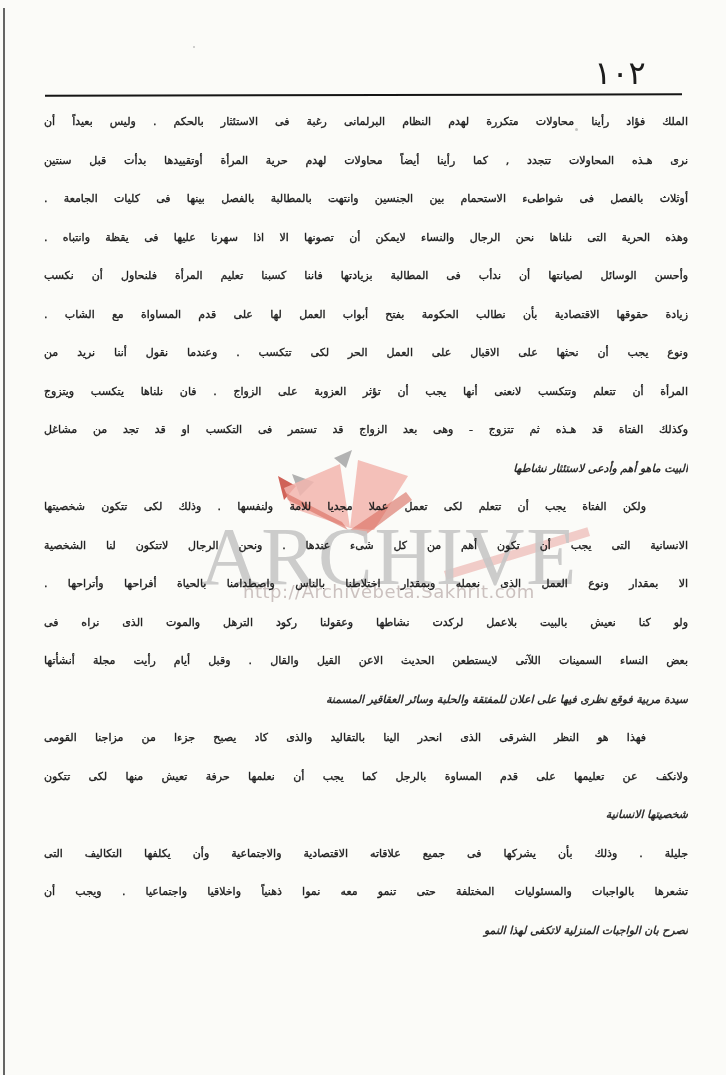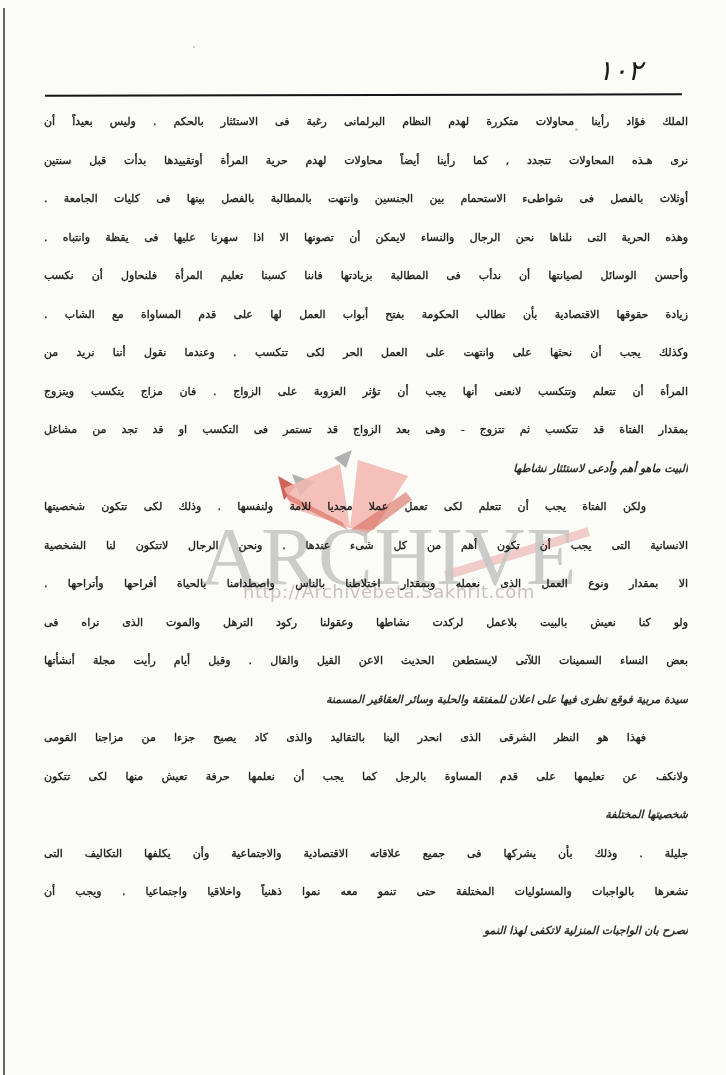--- a/index.html
+++ b/index.html
@@ -13,23 +13,22 @@
   
   .scan-edge-line{
     position:absolute;left:3px;top:8px;width:2px;height:1067px;
     background:#4a4a4a;opacity:.85;
   }
   .speck{position:absolute;background:#8a8a8a;border-radius:50%;opacity:.5;}
 
   
   .page-number{
     position:absolute;top:54px;left:594px;width:52px;
-    font-size:28px;color:#1c1c1c;text-align:center;
+    font-size:32px;color:#1c1c1c;text-align:center;
     font-family:"DejaVu Sans",sans-serif;
-    font-style:italic;
   }
   .head-rule{
     position:absolute;top:94px;left:45px;width:637px;height:2px;
     background:#151515;transform:rotate(-0.12deg);
   }
 
   
   .watermark{position:absolute;z-index:1;}
   .wm-logo{left:278px;top:448px;}
   .wm-archive{
@@ -91,32 +90,32 @@
 <div class="watermark wm-url" style="position:absolute;">http://Archivebeta.Sakhrit.com</div>
 
 <div class="text-block">
 
   <div class="line">الملك فؤاد رأينا محاولات متكررة لهدم النظام البرلمانى رغبة فى الاستئثار بالحكم . وليس بعيداً أن</div>
   <div class="line">نرى هـذه المحاولات تتجدد , كما رأينا أيضاً محاولات لهدم حرية المرأة أوتقييدها بدأت قبل سنتين</div>
   <div class="line">أوثلاث بالفصل فى شواطىء الاستحمام بين الجنسين وانتهت بالمطالبة بالفصل بينها فى كليات الجامعة .</div>
   <div class="line">وهذه الحرية التى نلناها نحن الرجال والنساء لايمكن أن تصونها الا اذا سهرنا عليها فى يقظة وانتباه .</div>
   <div class="line">وأحسن الوسائل لصيانتها أن ندأب فى المطالبة بزيادتها فاننا كسبنا تعليم المرأة فلنحاول أن نكسب</div>
   <div class="line">زيادة حقوقها الاقتصادية بأن نطالب الحكومة بفتح أبواب العمل لها على قدم المساواة مع الشاب .</div>
-  <div class="line">وكذلك يجب أن نحثها على وانتهت على العمل الحر لكى تتكسب . وعندما نقول أننا نريد من</div>
-  <div class="line">المرأة أن تتعلم وتتكسب لانعنى أنها يجب أن تؤثر العزوبة على الزواج . فان مزاج يتكسب ويتزوج</div>
-  <div class="line">بمقدار الفتاة قد تتكسب ثم تتزوج - وهى بعد الزواج قد تستمر فى التكسب او قد تجد من مشاغل</div>
+  <div class="line">ونوع يجب أن نحثها على الاقبال على العمل الحر لكى تتكسب . وعندما نقول أننا نريد من</div>
+  <div class="line">المرأة أن تتعلم وتتكسب لانعنى أنها يجب أن تؤثر العزوبة على الزواج . فان نلناها يتكسب ويتزوج</div>
+  <div class="line">وكذلك الفتاة قد هـذه ثم تتزوج - وهى بعد الزواج قد تستمر فى التكسب او قد تجد من مشاغل</div>
   <div class="line last">البيت ماهو أهم وأدعى لاستئثار نشاطها</div>
 
   <div class="line indent">ولكن الفتاة يجب أن تتعلم لكى تعمل عملا مجديا للامة ولنفسها . وذلك لكى تتكون شخصيتها</div>
   <div class="line">الانسانية التى يجب أن تكون أهم من كل شىء عندها . ونحن الرجال لاتتكون لنا الشخصية</div>
   <div class="line">الا بمقدار ونوع العمل الذى نعمله وبمقدار اختلاطنا بالناس واصطدامنا بالحياة أفراحها وأتراحها .</div>
   <div class="line">ولو كنا نعيش بالبيت بلاعمل لركدت نشاطها وعقولنا ركود الترهل والموت الذى نراه فى</div>
   <div class="line">بعض النساء السمينات اللآتى لايستطعن الحديث الاعن القيل والقال . وقبل أيام رأيت مجلة أنشأتها</div>
   <div class="line last">سيدة مربية فوقع نظرى فيها على اعلان للمفتقة والحلبة وسائر العقاقير المسمنة</div>
 
   <div class="line indent">فهذا هو النظر الشرقى الذى انحدر الينا بالتقاليد والذى كاد يصبح جزءا من مزاجنا القومى</div>
   <div class="line">ولانكف عن تعليمها على قدم المساوة بالرجل كما يجب أن نعلمها حرفة تعيش منها لكى تتكون</div>
-  <div class="line last">شخصيتها المختلفة</div>
+  <div class="line last">شخصيتها الانسانية</div>
 
   <div class="line">جليلة . وذلك بأن يشركها فى جميع علاقاته الاقتصادية والاجتماعية وأن يكلفها التكاليف التى</div>
   <div class="line">تشعرها بالواجبات والمسئوليات المختلفة حتى تنمو معه نموا ذهنياً واخلاقيا واجتماعيا . ويجب أن</div>
   <div class="line last">نصرح بان الواجبات المنزلية لاتكفى لهذا النمو</div>
 </div>
 
 </body></html>

